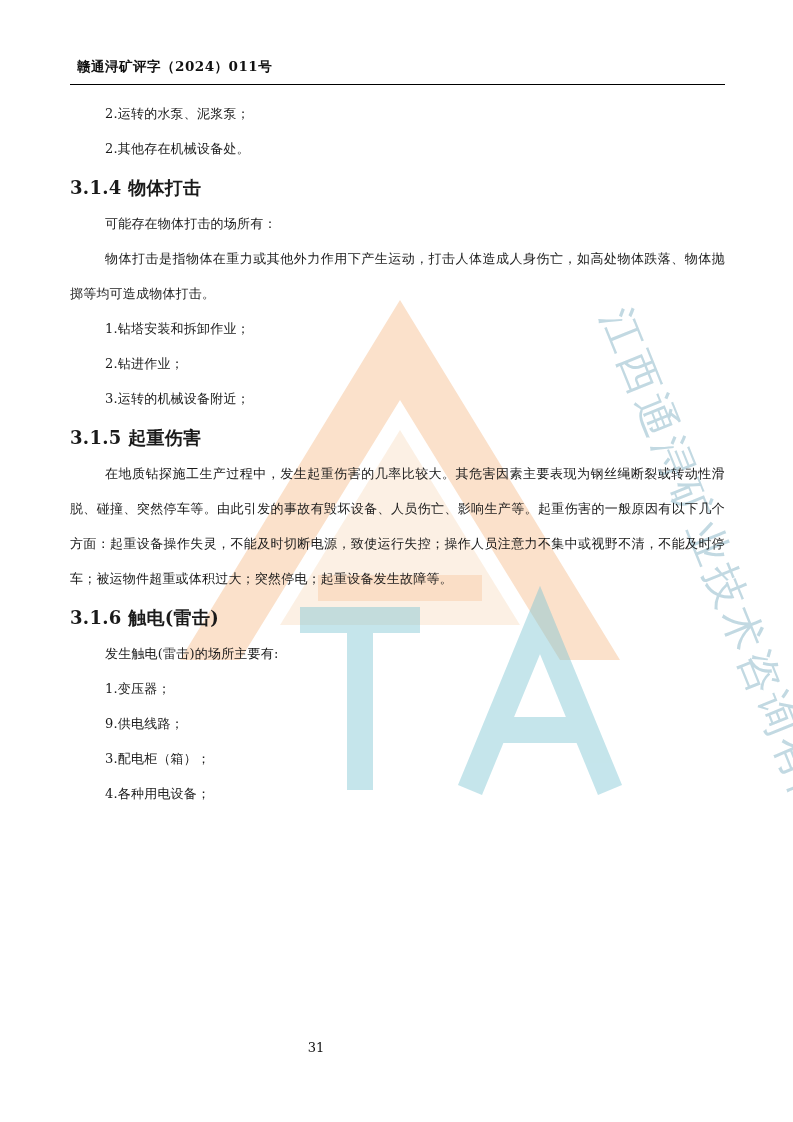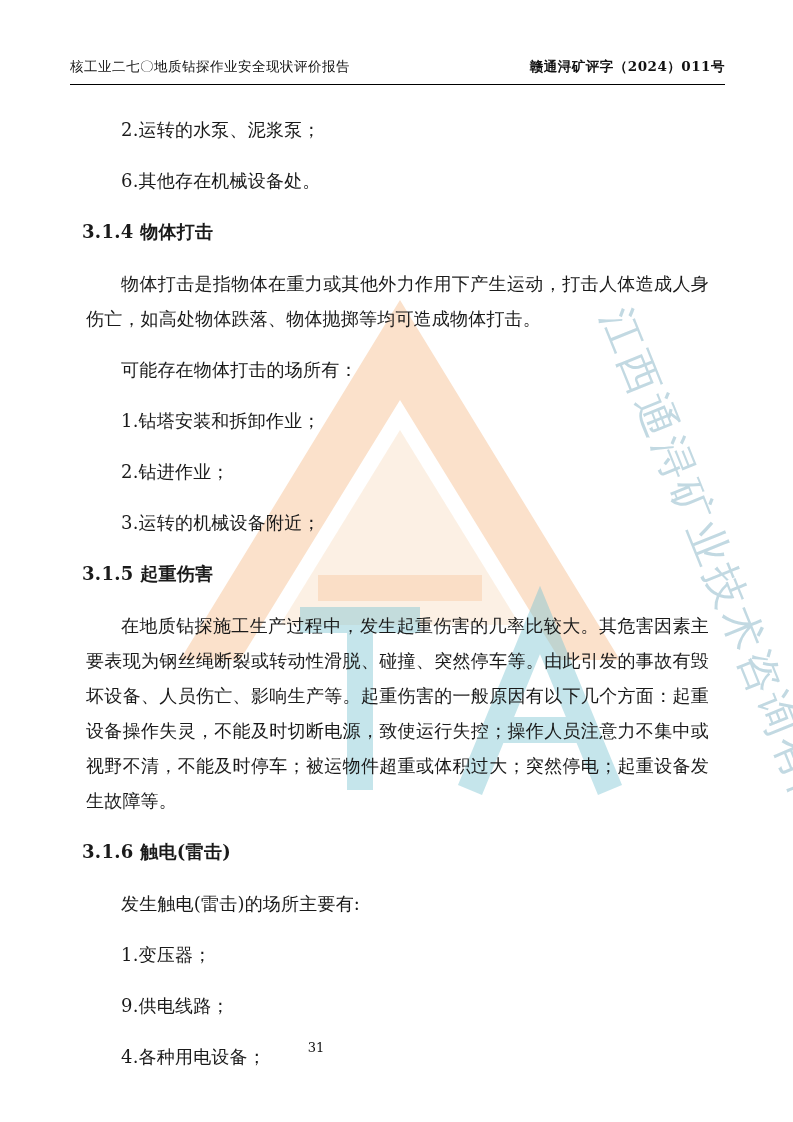--- a/index.html
+++ b/index.html
@@ -65,34 +65,34 @@
 
   
   .body {
     position: absolute;
     left: 70px;
     top: 96px;
     width: 655px;
     z-index: 2;
   }
   .para {
-    font-size: 18px;
+    font-size: 13px;
     line-height: 35px;
     text-align: justify;
     text-justify: inter-ideograph;
-    margin: 16px;
+    margin: 0;
     letter-spacing: 0.2px;
   }
   .indent { text-indent: 35px; }
   .indent-list { padding-left: 35px; }
   .heading {
     font-size: 18px;
     line-height: 36px;
     font-weight: bold;
-    margin: 4px 0 0 12px;
+    margin: 4px 0 0 0;
     letter-spacing: 0.3px;
   }
 
   
   .footer {
     position: absolute;
     left: 0;
     top: 1040px;
     width: 632px;
     text-align: center;
@@ -120,40 +120,40 @@
         <path d="M 360 620 L 360 790"></path>
         <path d="M 470 790 L 540 620 L 610 790"></path>
         <path d="M 498 730 L 582 730"></path>
       </g>
     </svg>
     
     <div class="wm-text" style="left:640px; top:300px; transform: rotate(68deg);">江西通浔矿业技术咨询有限公司</div>
   </div>
 
   <div class="header">
-    <div class="header-left">核工业二七〇地质钻探作业安全现状评价报告</div>
     <div class="header-right">赣通浔矿评字（2024）011号</div>
   </div>
   <div class="header-rule"></div>
 
   <div class="body">
     <p class="para indent-list">2.运转的水泵、泥浆泵；</p>
-    <p class="para indent-list">6.其他存在机械设备处。</p>
+    <p class="para indent-list">2.其他存在机械设备处。</p>
     <h3 class="heading">3.1.4 物体打击</h3>
+    <p class="para indent">可能存在物体打击的场所有：</p>
     <p class="para indent">物体打击是指物体在重力或其他外力作用下产生运动，打击人体造成人身伤亡，如高处物体跌落、物体抛掷等均可造成物体打击。</p>
-    <p class="para indent">可能存在物体打击的场所有：</p>
     <p class="para indent-list">1.钻塔安装和拆卸作业；</p>
     <p class="para indent-list">2.钻进作业；</p>
     <p class="para indent-list">3.运转的机械设备附近；</p>
     <h3 class="heading">3.1.5 起重伤害</h3>
     <p class="para indent">在地质钻探施工生产过程中，发生起重伤害的几率比较大。其危害因素主要表现为钢丝绳断裂或转动性滑脱、碰撞、突然停车等。由此引发的事故有毁坏设备、人员伤亡、影响生产等。起重伤害的一般原因有以下几个方面：起重设备操作失灵，不能及时切断电源，致使运行失控；操作人员注意力不集中或视野不清，不能及时停车；被运物件超重或体积过大；突然停电；起重设备发生故障等。</p>
     <h3 class="heading">3.1.6 触电(雷击)</h3>
     <p class="para indent">发生触电(雷击)的场所主要有:</p>
     <p class="para indent-list">1.变压器；</p>
     <p class="para indent-list">9.供电线路；</p>
+    <p class="para indent-list">3.配电柜（箱）；</p>
     <p class="para indent-list">4.各种用电设备；</p>
   </div>
 
   <div class="footer">
     <span>31</span>
   </div>
 
 </div>
 
 </body></html>

